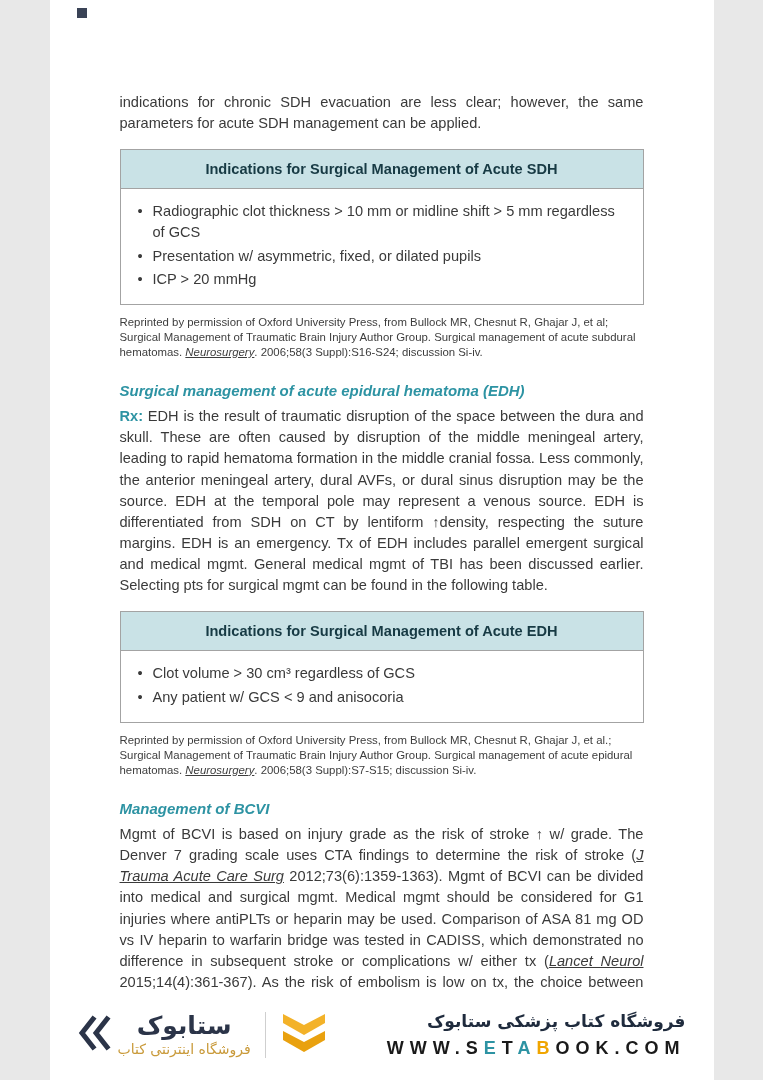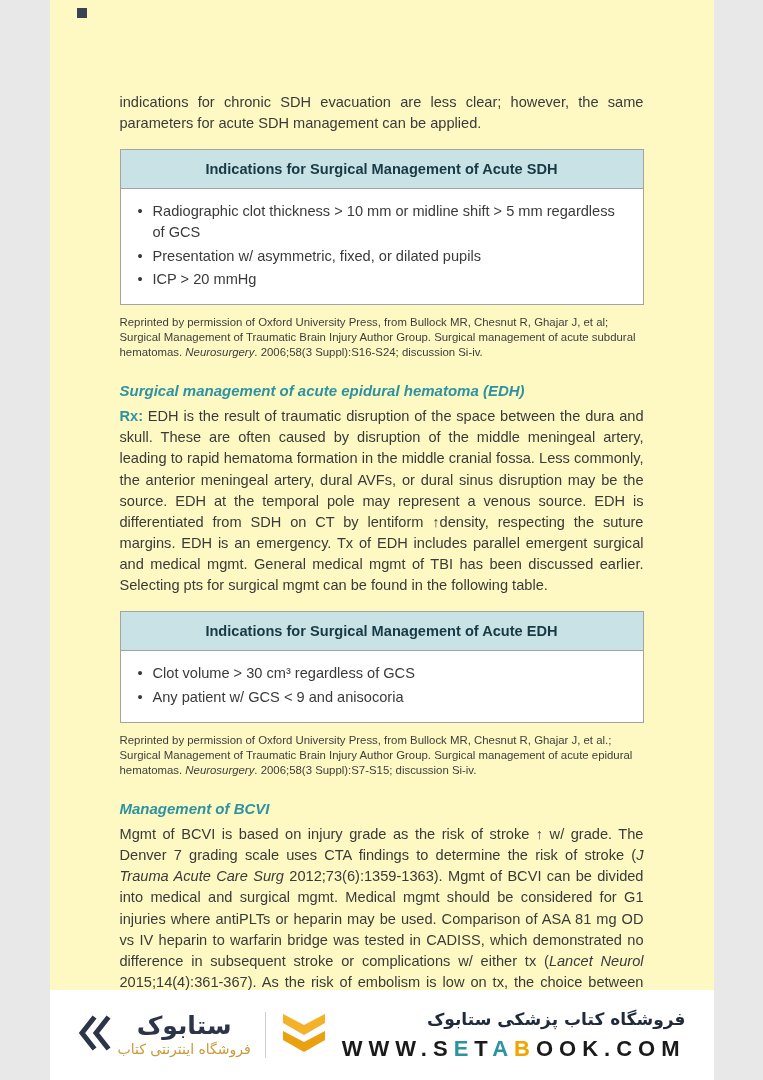--- a/index.html
+++ b/index.html
@@ -1,20 +1,20 @@
 <!DOCTYPE html>
 <html><head>
 <meta charset="utf-8">
 <title>Document Page</title>
 <style>
   html,body{margin:0;padding:0;background:#e8e8e8;}
   .page{
     position:relative;
     width:664px;height:1080px;
-    background:#fef9c3;
+    background:#ffffff;
     font-family:"Liberation Sans","DejaVu Sans",sans-serif;
     color:#3a3a3a;
     overflow:hidden;
     margin:0 auto;
   }
   .corner-square{
     position:absolute;left:27px;top:8px;width:10px;height:10px;
     background:#3a4356;
   }
   .content{
@@ -63,21 +63,21 @@
     margin:7px 0 0 0;
     text-align:left;
   }
   .teal-heading{
     color:#2d93a3;
     font-style:italic;
     font-weight:600;
     font-size:15px;
     margin:22px 0 7px 0;
   }
-  .i{font-style:italic;}
+  .i{font-style:italic;text-decoration:underline;}
   .rx{color:#2d93a3;font-weight:bold;}
   
   .footer{
     position:absolute;left:0;right:0;bottom:0;height:90px;
     display:flex;align-items:center;justify-content:space-between;
     padding:0 28px;box-sizing:border-box;background:#ffffff;
   }
   .footer-left{display:flex;align-items:center;gap:14px;}
   .brand-lockup{display:flex;align-items:center;gap:6px;}
   .brand-text{display:flex;flex-direction:column;align-items:center;}
@@ -90,21 +90,21 @@
     font-size:14px;color:#c99a3a;margin-top:2px;white-space:nowrap;
   }
   .vertical-divider{width:1px;height:46px;background:#cfcfcf;}
   .footer-right{text-align:right;}
   .store-title{
     font-family:"DejaVu Sans",sans-serif;
     direction:rtl;
     font-size:17px;font-weight:bold;color:#1f2b3d;margin-bottom:7px;
   }
   .url{
-    font-size:22px;font-weight:bold;letter-spacing:6px;
+    font-size:18px;font-weight:bold;letter-spacing:6px;
     color:#1a1a1a;white-space:nowrap;
   }
   .url .dark{color:#1a1a1a;}
   .url .teal{color:#2d93a3;}
   .url .orange{color:#f0a500;}
 </style>
 </head>
 <body>
 
 <div class="page">

